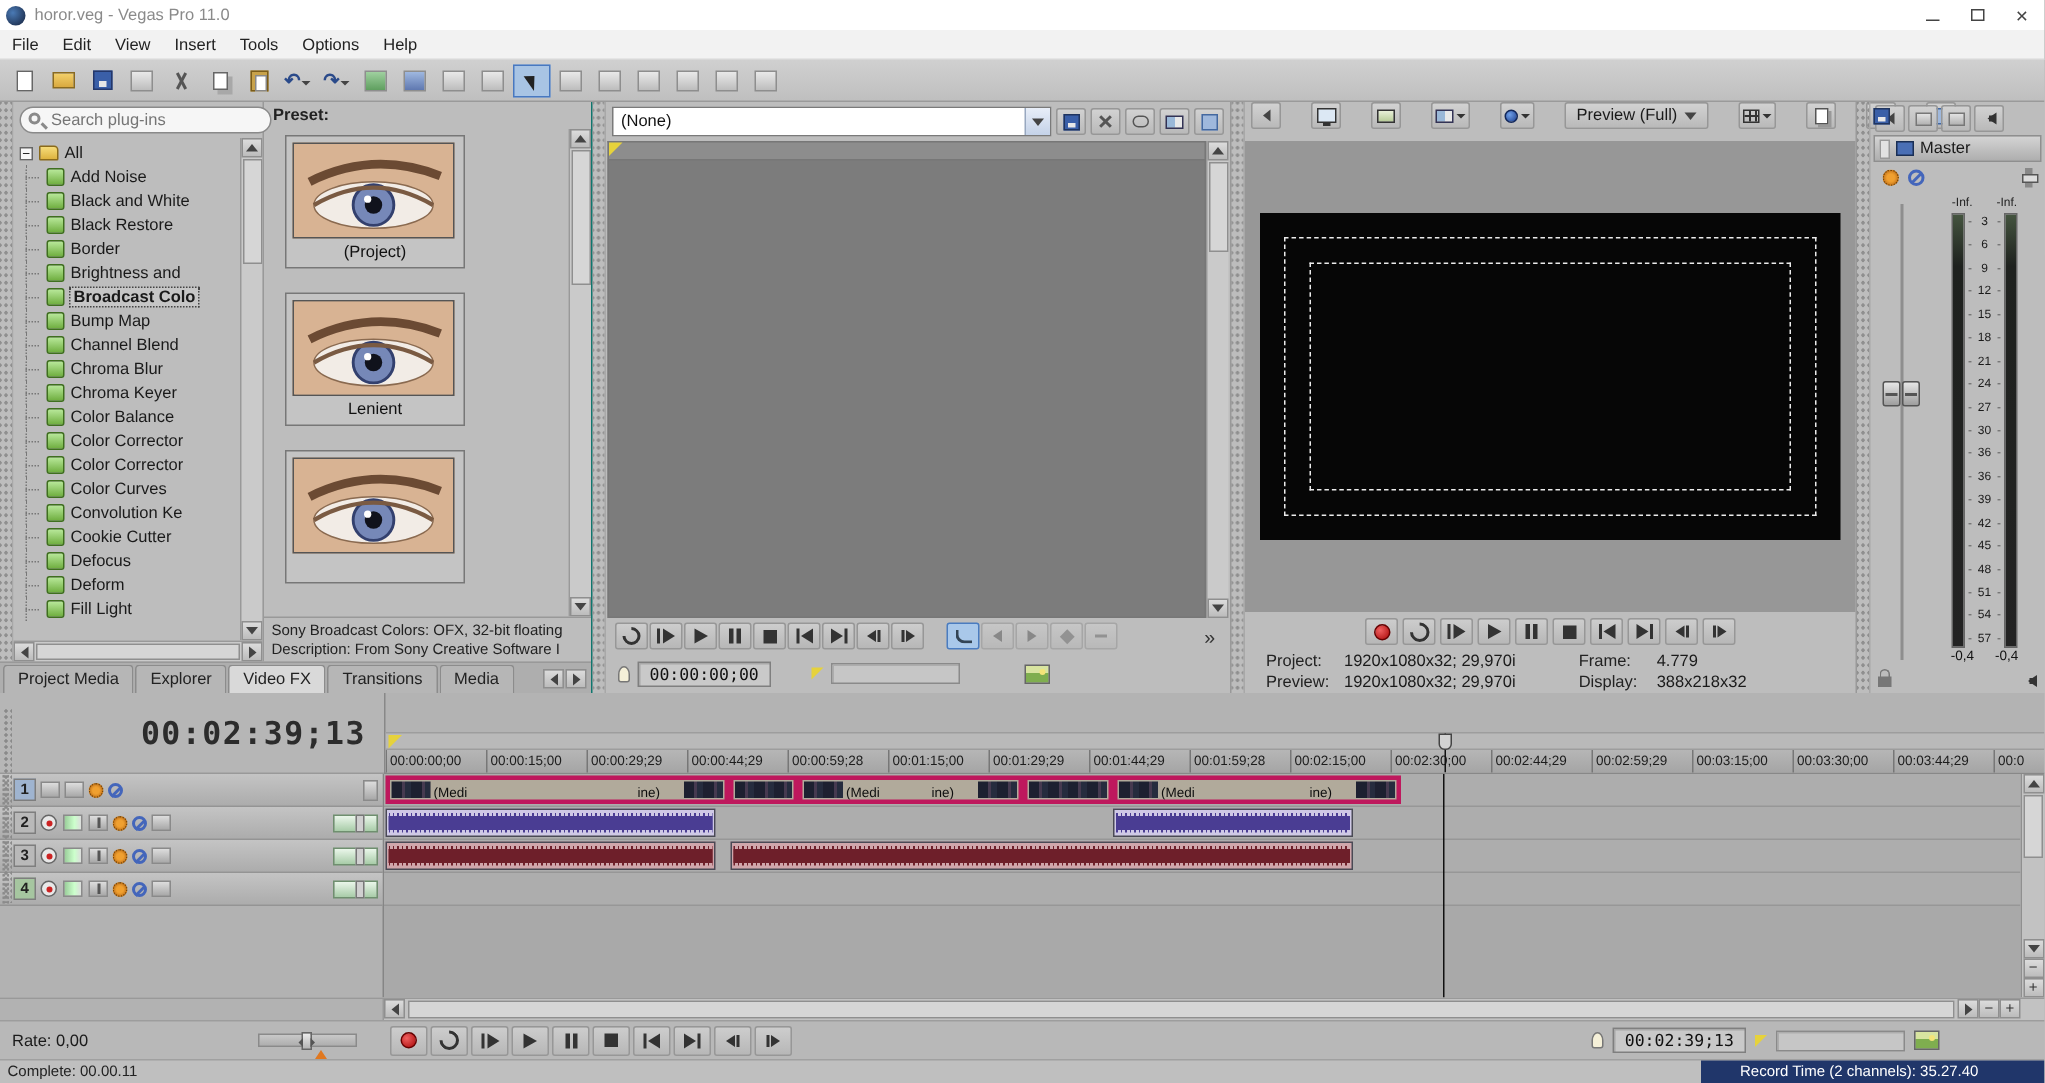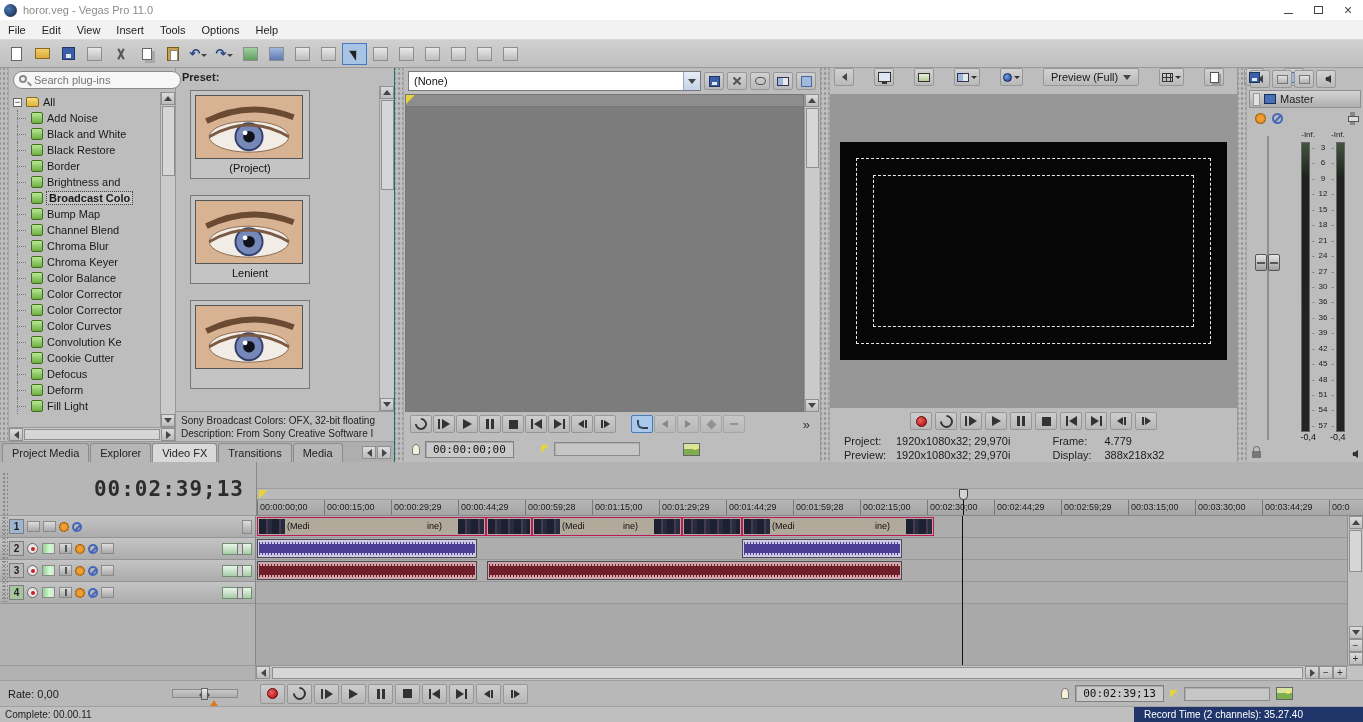--- a/index.html
+++ b/index.html
@@ -237,21 +237,21 @@
   .thi.pan{position:relative}
   .thi.pan::after{content:'';position:absolute;left:5px;top:1px;width:2px;height:7px;background:#555}
   .arm-i{width:11px;height:11px;border:1px solid #666;border-radius:50%;background:#e8e8e8;position:relative;flex:none}
   .arm-i::after{content:'';position:absolute;left:2.5px;top:2.5px;width:4px;height:4px;border-radius:50%;background:#c22}
   .aslider{margin-left:auto;width:30px;height:12px;background:linear-gradient(#eaf6ea,#a8cca8);border:1px solid #6f8f6f;position:relative;flex:none}
   .aslider::after{content:'';position:absolute;left:50%;top:-1px;bottom:-1px;width:4px;background:#d0d0d0;border:1px solid #777}
   .track-lanes{flex:1;position:relative;background:#a9a9a9;overflow:hidden}
   .lane{height:22px;border-bottom:1px solid #979797;position:relative;background:#adadad}
   .lane-clips{position:absolute;inset:0}
   .playhead{position:absolute;left:706px;top:0;bottom:0;width:1px;background:#111;z-index:6}
-  .vclip{position:absolute;top:1px;height:19px;background:#b1aa9b;border:1px solid #be185d;overflow:hidden}
+  .vclip{position:absolute;top:1px;height:19px;background:#b1aa9b;border:3px solid #be185d;overflow:hidden}
   .vclip::before,.vclip::after{content:'';position:absolute;top:1px;bottom:1px;width:26px;background:repeating-linear-gradient(90deg,#1d2030 0 7px,#463a50 7px 9px,#262c3e 9px 13px)}
   .vclip::before{left:1px}
   .vclip::after{right:1px}
   .vclip.active::before{left:1px;right:1px;width:auto}
   .vclip.active::after{content:none}
   .vl,.vr{position:absolute;top:3px;font-size:9px;color:#0e0e0e;z-index:2}
   .vl{left:29px}
   .vr{right:43px}
   .aclip{position:absolute;top:1px;height:19px;border:1px solid #4a4a55;overflow:hidden}
   .aclip.violet{background:#cfc9e6;--wc:#4a3d93}
@@ -271,21 +271,21 @@
   .rs-handle{position:absolute;left:50%;top:-2px;width:7px;height:12px;margin-left:-4px;background:linear-gradient(#ececec,#b4b4b4);border:1px solid #666}
   .rs-handle::before{content:'';position:absolute;left:-6px;top:3px;border:3px solid transparent;border-right-color:#555}
   .rs-handle::after{content:'';position:absolute;right:-6px;top:3px;border:3px solid transparent;border-left-color:#555}
   .rs-tri{position:absolute;left:58%;bottom:-9px;border:4px solid transparent;border-bottom:6px solid #e07820}
   .ti-row.main{margin-left:4px;gap:2px}
   .tr-right{margin-left:auto;display:flex;align-items:center;gap:6px;margin-right:70px}
 
   
   .statusbar{position:absolute;left:0;bottom:0;width:1363px;height:16px;background:#bfbfbf;display:flex;align-items:center;font-size:10px;border-top:1px solid #a0a0a0}
   .sb-left{padding-left:5px;color:#222}
-  .sb-right{margin-left:auto;height:100%;display:flex;align-items:center;padding:0 10px;background:#20366a;color:#fff;min-width:229px}
+  .sb-right{margin-left:auto;height:100%;display:flex;align-items:center;padding:0 26px;background:#20366a;color:#fff;min-width:229px}
 </style>
 </head>
 <body>
 
 <div class="app">
 
   <div class="titlebar">
     <span class="app-icon"></span>
     <span class="title-text">horor.veg - Vegas Pro 11.0</span>
     <div class="win-controls">

